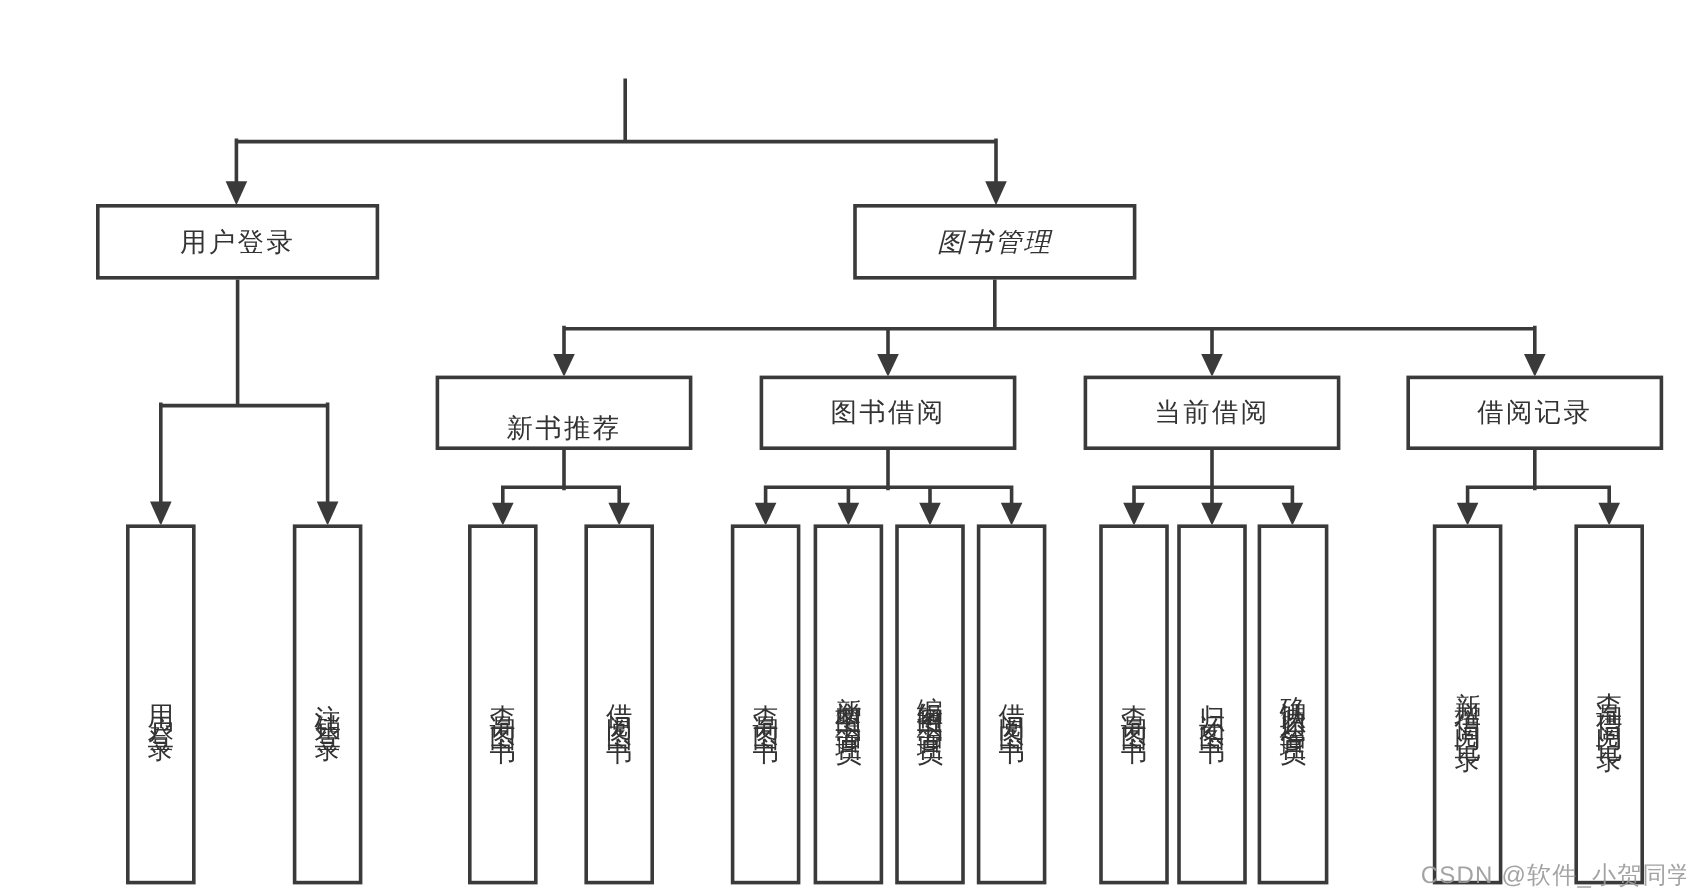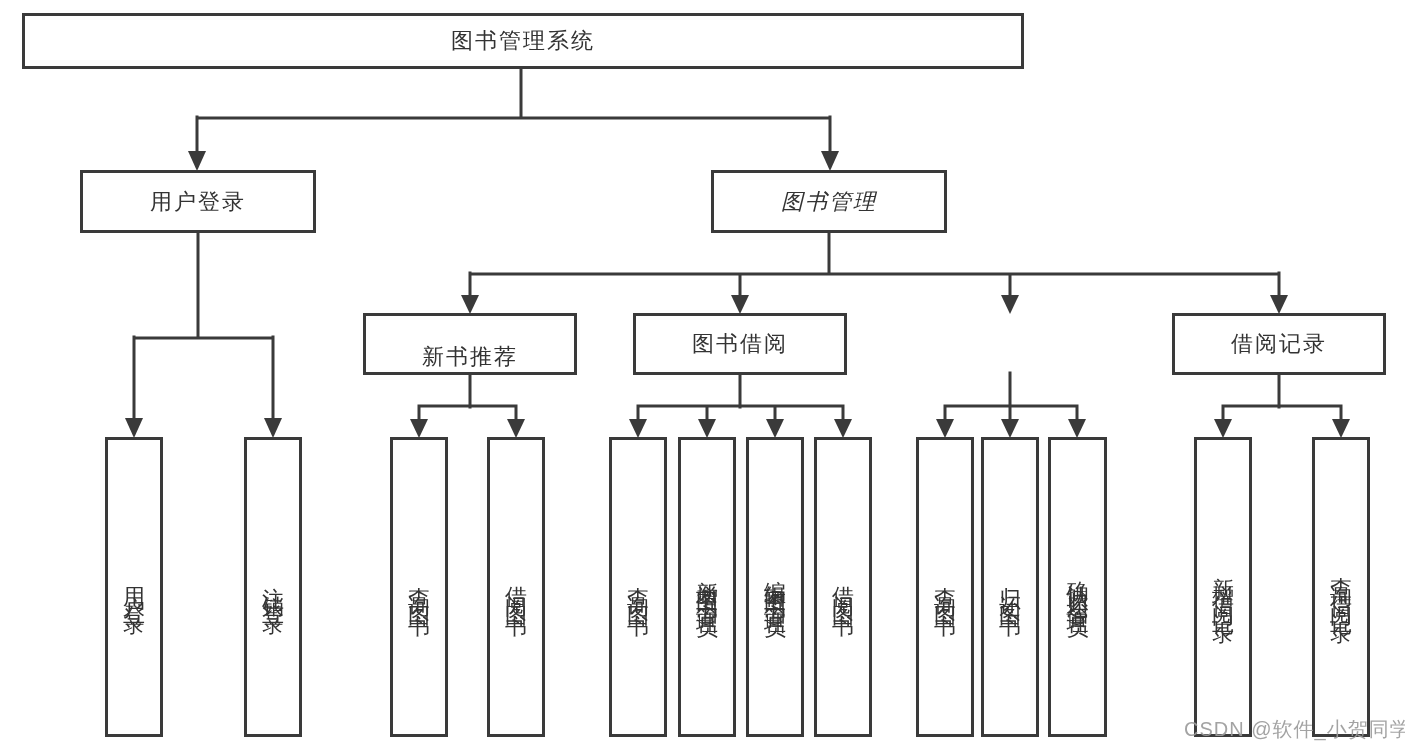--- a/index.html
+++ b/index.html
@@ -97,36 +97,36 @@
       <polygon points="1001,419 1019,419 1010,438"></polygon>
       <polygon points="1068,419 1086,419 1077,438"></polygon>
     </g>
     <g>
       <path d="M1279 373 V407 M1223 406 H1341 M1223 406 V421 M1341 406 V421"></path>
       <polygon points="1214,419 1232,419 1223,438"></polygon>
       <polygon points="1332,419 1350,419 1341,438"></polygon>
     </g>
   </svg>
 
-  <div class="box h" style="left:22px; top:13px; width:1002px; height:56px;">
-    <span>图书管理系统</span>
-  </div>
 
   <div class="box h" style="left:80px; top:170px; width:236px; height:63px;">
     <span>用户登录</span>
   </div>
   <div class="box h" style="left:711px; top:170px; width:236px; height:63px;font-style:italic;">
     <span>图书管理</span>
   </div>
 
   <div class="box h" style="left:363px; top:313px; width:214px; height:62px;align-items:flex-end;">
     <span>新书推荐</span>
   </div>
   <div class="box h" style="left:633px; top:313px; width:214px; height:62px;font-family:Liberation Serif, serif;">
     <span>图书借阅</span>
+  </div>
+  <div class="box h" style="left:903px; top:313px; width:214px; height:62px;">
+    <span>当前借阅</span>
   </div>
   <div class="box h" style="left:1172px; top:313px; width:214px; height:62px;">
     <span>借阅记录</span>
   </div>
 
   <div class="box v" style="left:105px; top:437px; width:58px; height:300px;">
     <span>用户登录</span>
   </div>
   <div class="box v" style="left:244px; top:437px; width:58px; height:300px;">
     <span>注销登录</span>

